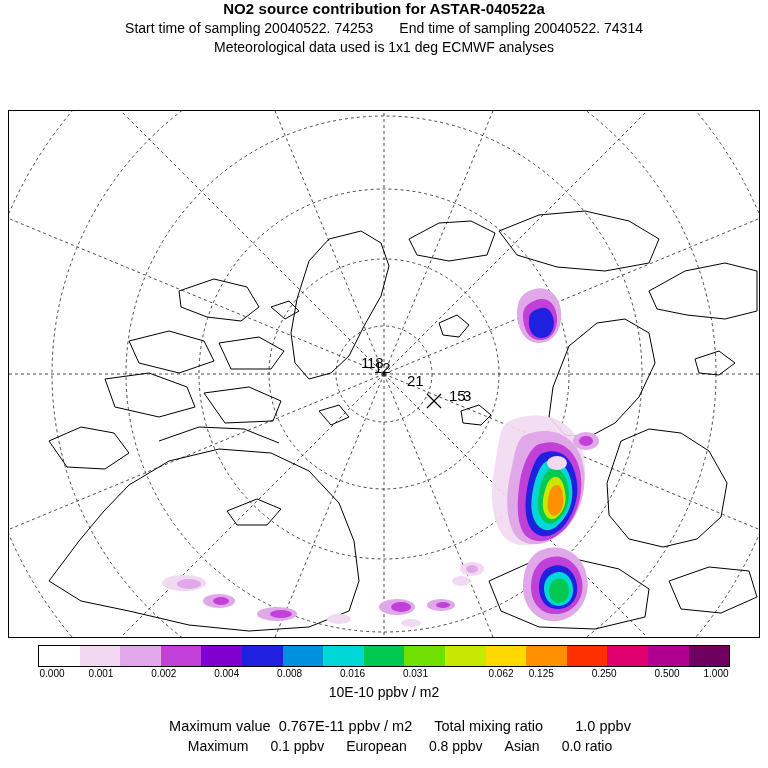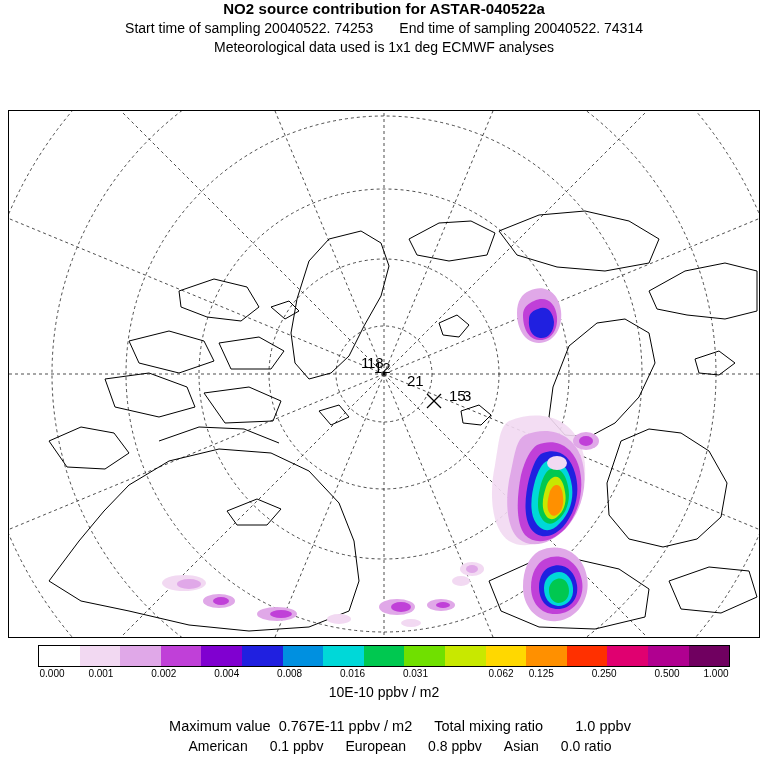--- a/index.html
+++ b/index.html
@@ -242,16 +242,16 @@
       <span style="left: 485px; padding-left: 32px;">0.062</span>
       <span style="left: 541.273px;">0.125</span>
       <span style="left: 604.182px;">0.250</span>
       <span style="left: 667.091px;">0.500</span>
       <span style="left: 716px;">1.000</span>
     </div>
   <div class="cbar-unit">10E-10 ppbv / m2</div>
 
   <div class="footer">
     <div class="row1"><span>Maximum value  0.767E-11 ppbv / m2</span><span class="gap"></span><span>Total mixing ratio        1.0 ppbv</span></div>
-    <div class="row2"><span>American</span><span class="gap"></span><span>0.1 ppbv</span><span class="gap"></span><span>European</span><span class="gap"></span><span>0.8 ppbv</span><span class="gap"></span><span>Asian</span><span class="gap"></span><span>0.0 ratio</span></div>
+    <div class="row2"><span>Maximum</span><span class="gap"></span><span>0.1 ppbv</span><span class="gap"></span><span>European</span><span class="gap"></span><span>0.8 ppbv</span><span class="gap"></span><span>Asian</span><span class="gap"></span><span>0.0 ratio</span></div>
   </div>
 
 </div>
 
 </body></html>

